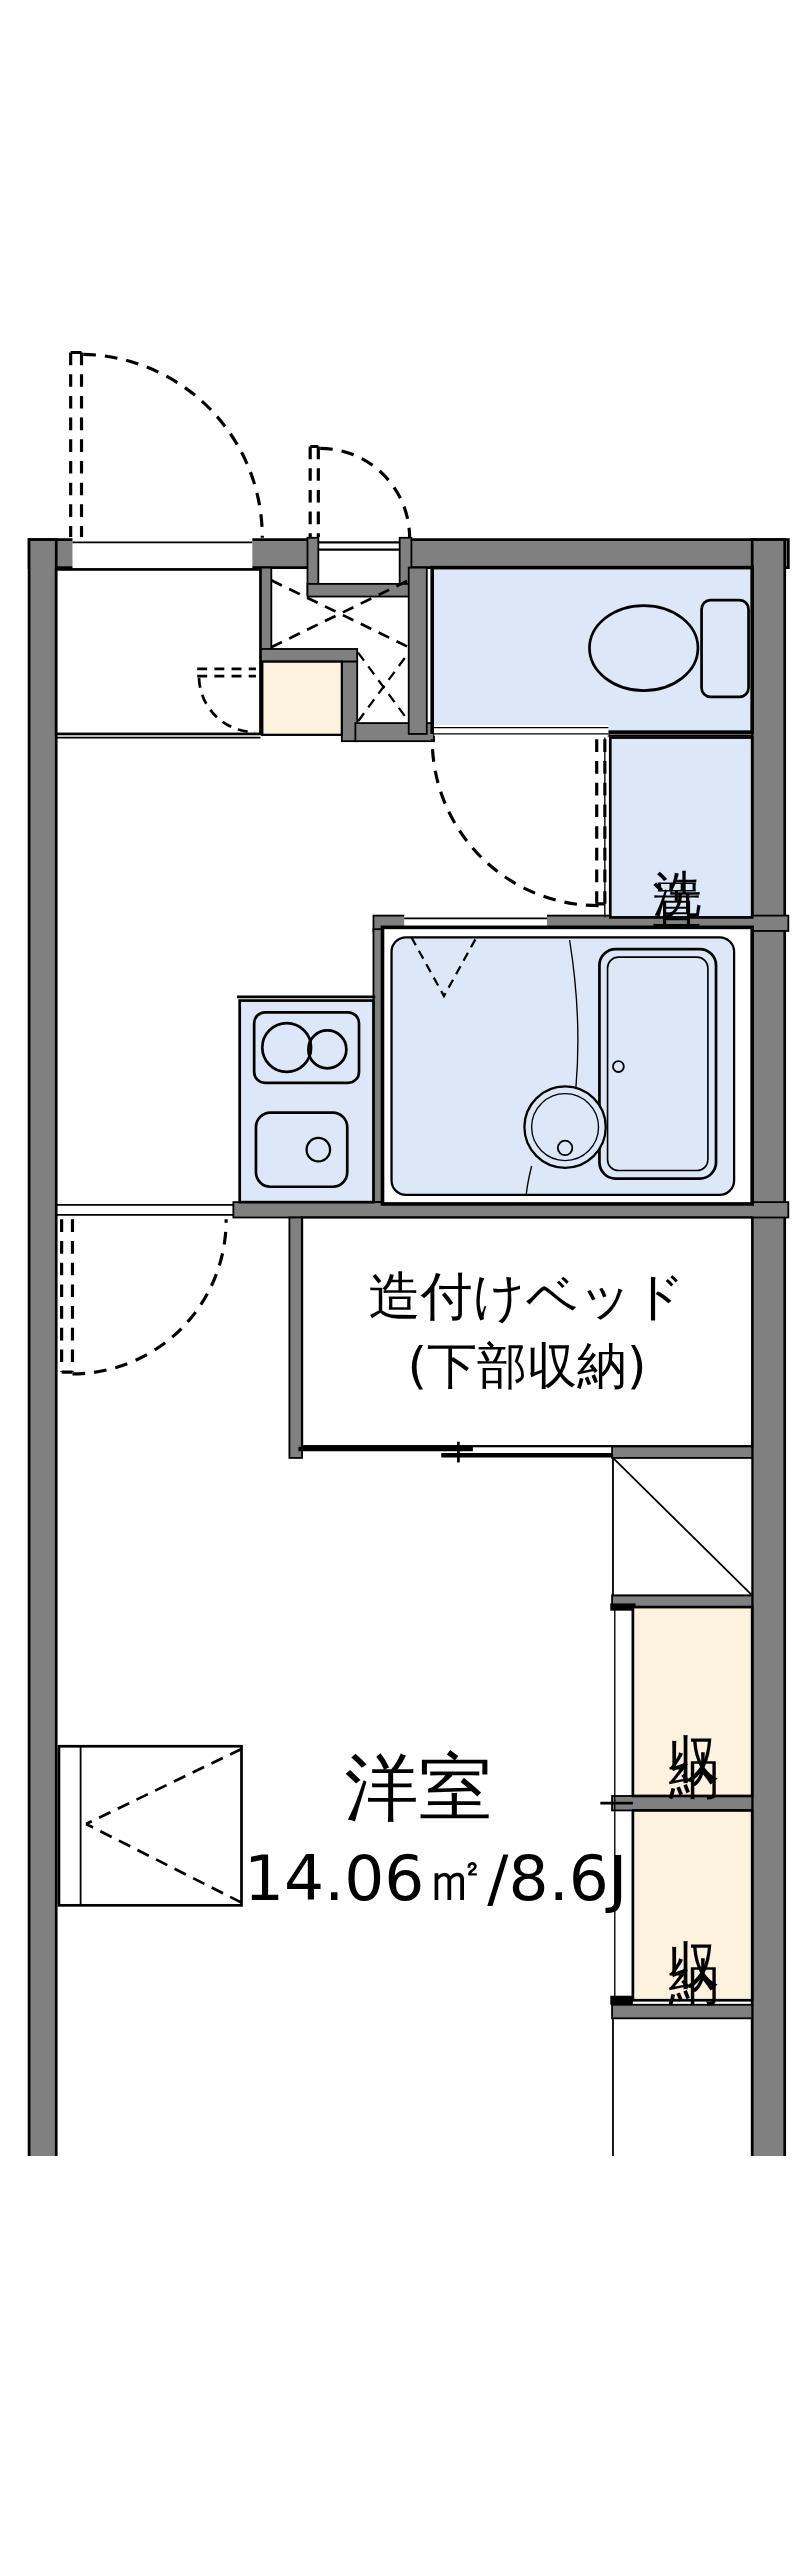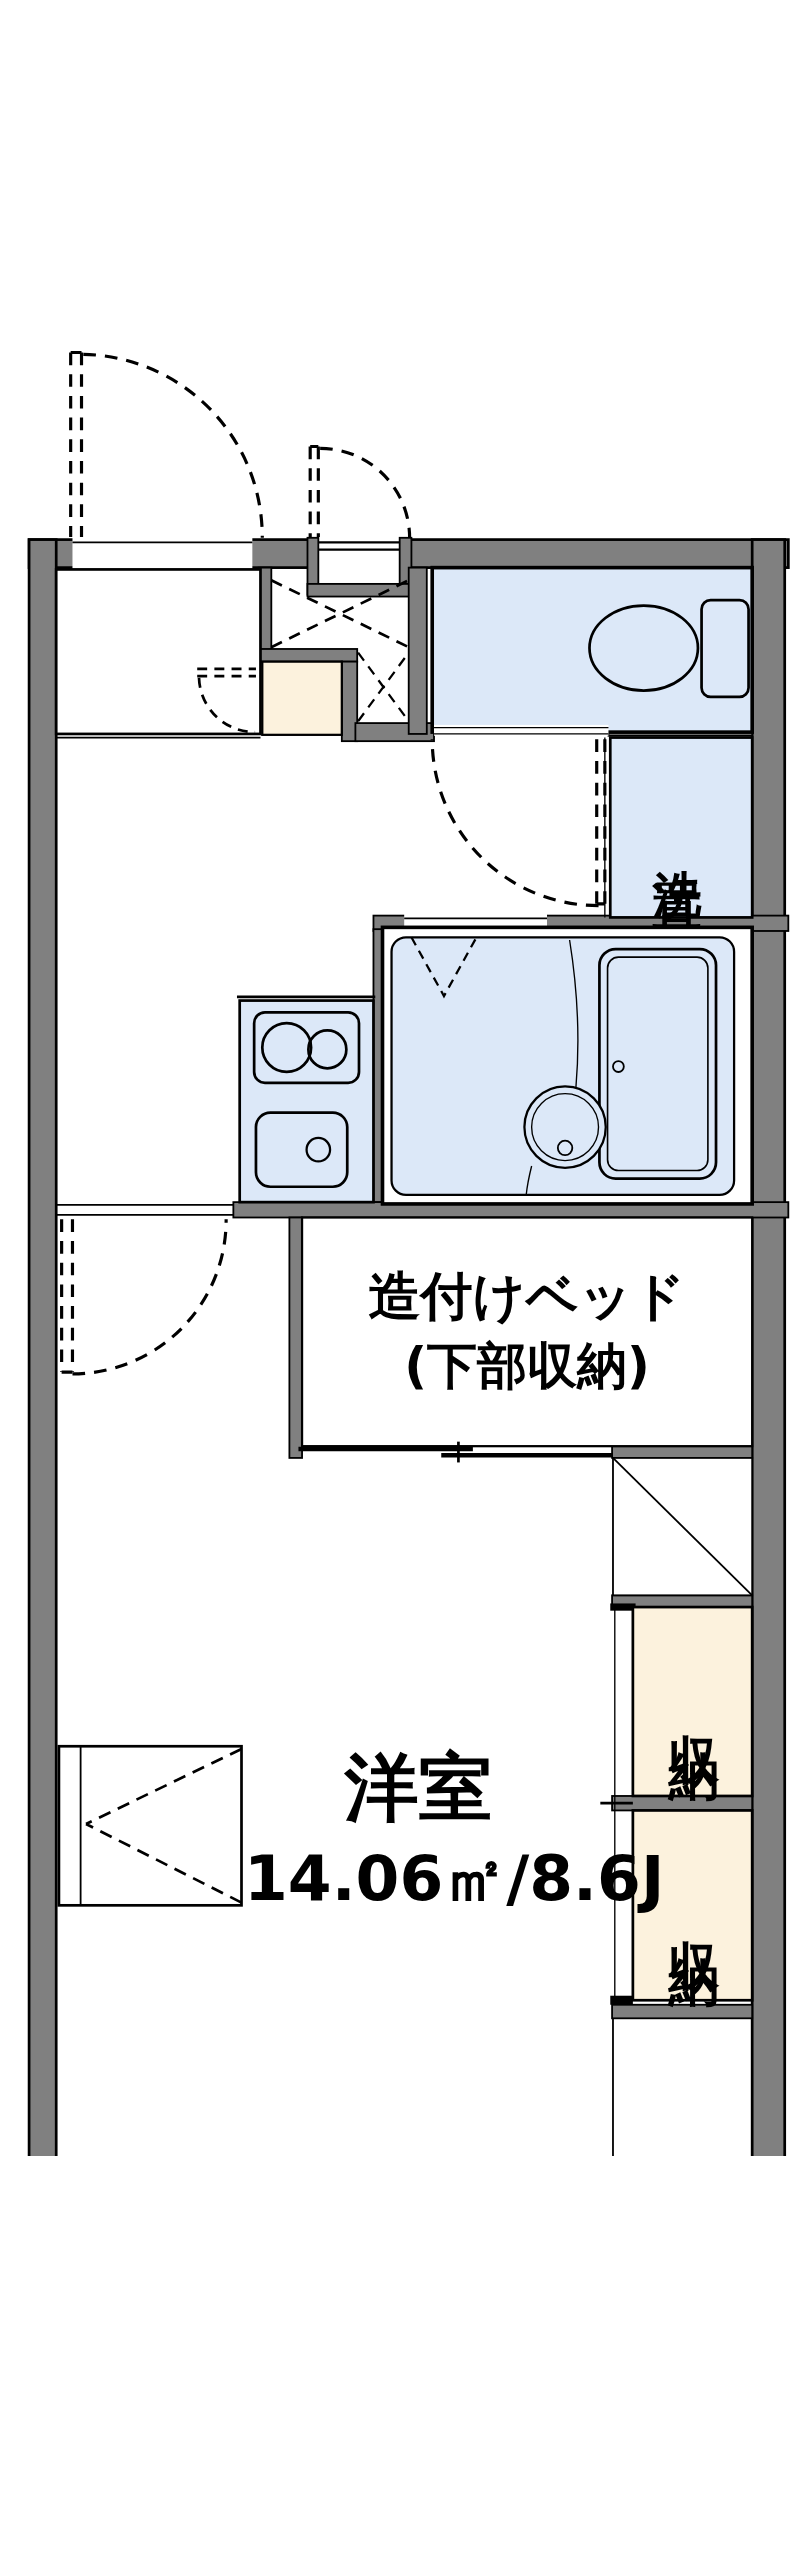--- a/index.html
+++ b/index.html
@@ -1,17 +1,17 @@
 <!DOCTYPE html>
 <html style="font-size:14.5px"><head>
 <meta charset="utf-8">
 <style>
   html,body{margin:0;padding:0;background:#fff;}
   #stage{position:relative;width:812px;height:2156px;background:#fff;overflow:hidden;
-         font-family:"DejaVu Sans",sans-serif;color:#000;font-weight:bold;}
+         font-family:"DejaVu Sans",sans-serif;color:#000;}
   #plan-svg{position:absolute;left:0;top:0;}
   .lbl{position:absolute;color:#000;line-height:1.15;text-align:center;white-space:nowrap;}
   .lbl-v{writing-mode:vertical-rl;text-orientation:upright;white-space:nowrap;}
   #washer-label{left:647px;top:770px;width:58px;height:145px;font-size:49px;letter-spacing:12.7px;}
   #bed-label-1{left:302px;top:1267px;width:450px;font-size:52px;}
   #bed-label-2{left:302px;top:1338px;width:450px;font-size:50px;}
   #room-label{left:292px;top:1750px;width:253px;font-size:74px;line-height:1;}
   #area-label{left:244px;top:1847px;width:380px;font-size:63px;line-height:1;}
   #storage1-label{left:667px;top:1634px;width:56px;height:154px;font-size:51px;letter-spacing:18px;}
   #storage2-label{left:667px;top:1840px;width:56px;height:154px;font-size:51px;letter-spacing:18px;}

